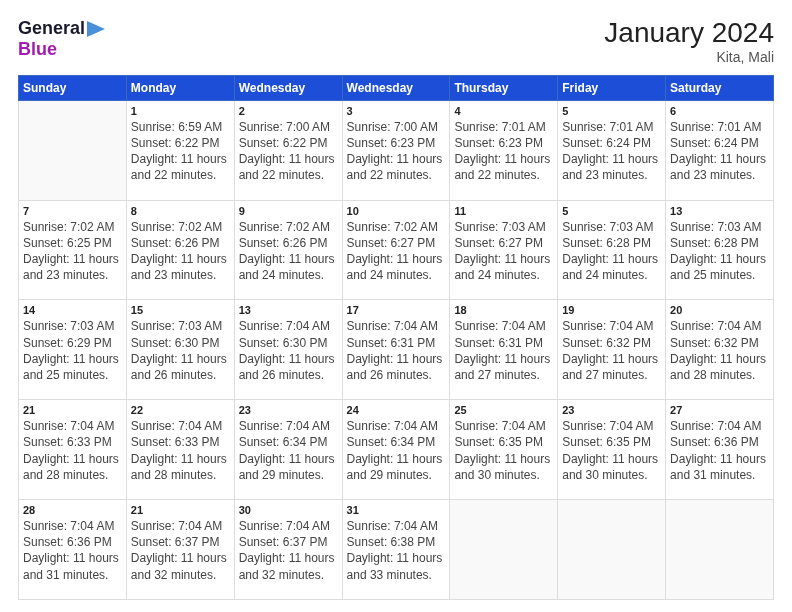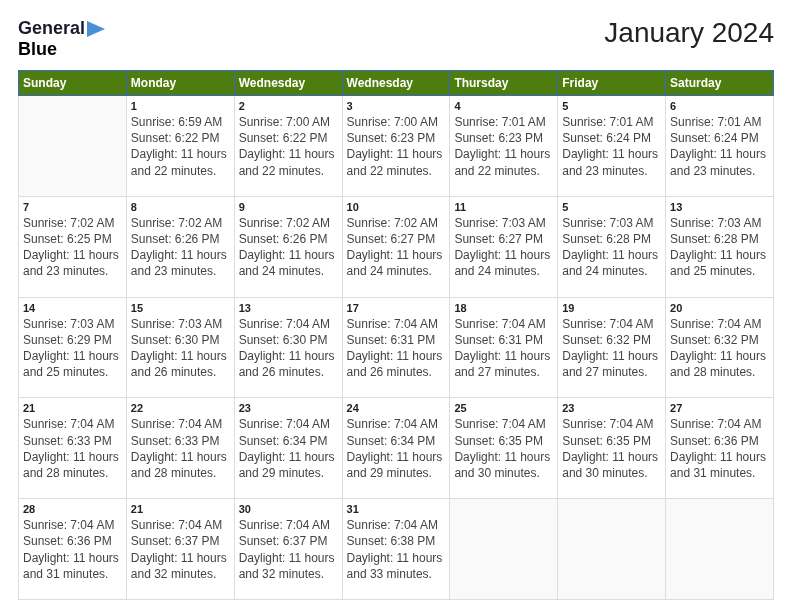--- a/index.html
+++ b/index.html
@@ -47,21 +47,21 @@
       color: #555;
     }
     .calendar {
       flex: 1;
       border: 1px solid #ccc;
       border-collapse: collapse;
       width: 100%;
       table-layout: fixed;
     }
     .calendar th {
-      background-color: #4d7c0f;
+      background-color: #1d4ed8;
       color: #fff;
       font-size: 12px;
       font-weight: bold;
       padding: 5px 4px;
       text-align: left;
       border: 1px solid #3a6abf;
       margin-top: 28px;
     }
     .calendar td {
       vertical-align: top;
@@ -94,25 +94,26 @@
 <div class="page">
   <div class="header">
     <div class="logo">
       <div class="logo-line">
         <span style="font-size:18px;font-weight:bold;color:#1a1a2e;">General</span>
         <svg width="18" height="16" viewBox="0 0 18 16" style="margin-left:2px;margin-top:1px;">
           <polygon points="0,0 18,8 0,16" fill="#4a90d9"></polygon>
         </svg>
       </div>
       <div>
-        <span style="font-size:18px;font-weight:bold;color:#000000;">Blue</span>
+        <span style="font-size:18px;font-weight:bold;color:#a21caf;">Blue</span>
       </div>
     </div>
     <div class="title-section">
       <div class="main-title">January 2024</div>
+      <div class="subtitle">Kita, Mali</div>
     </div>
   </div>
 
   <table class="calendar">
     <thead>
       <tr>
       <th>Sunday</th>
           <th>Monday</th>
           <th>Wednesday</th>
           <th>Wednesday</th>

